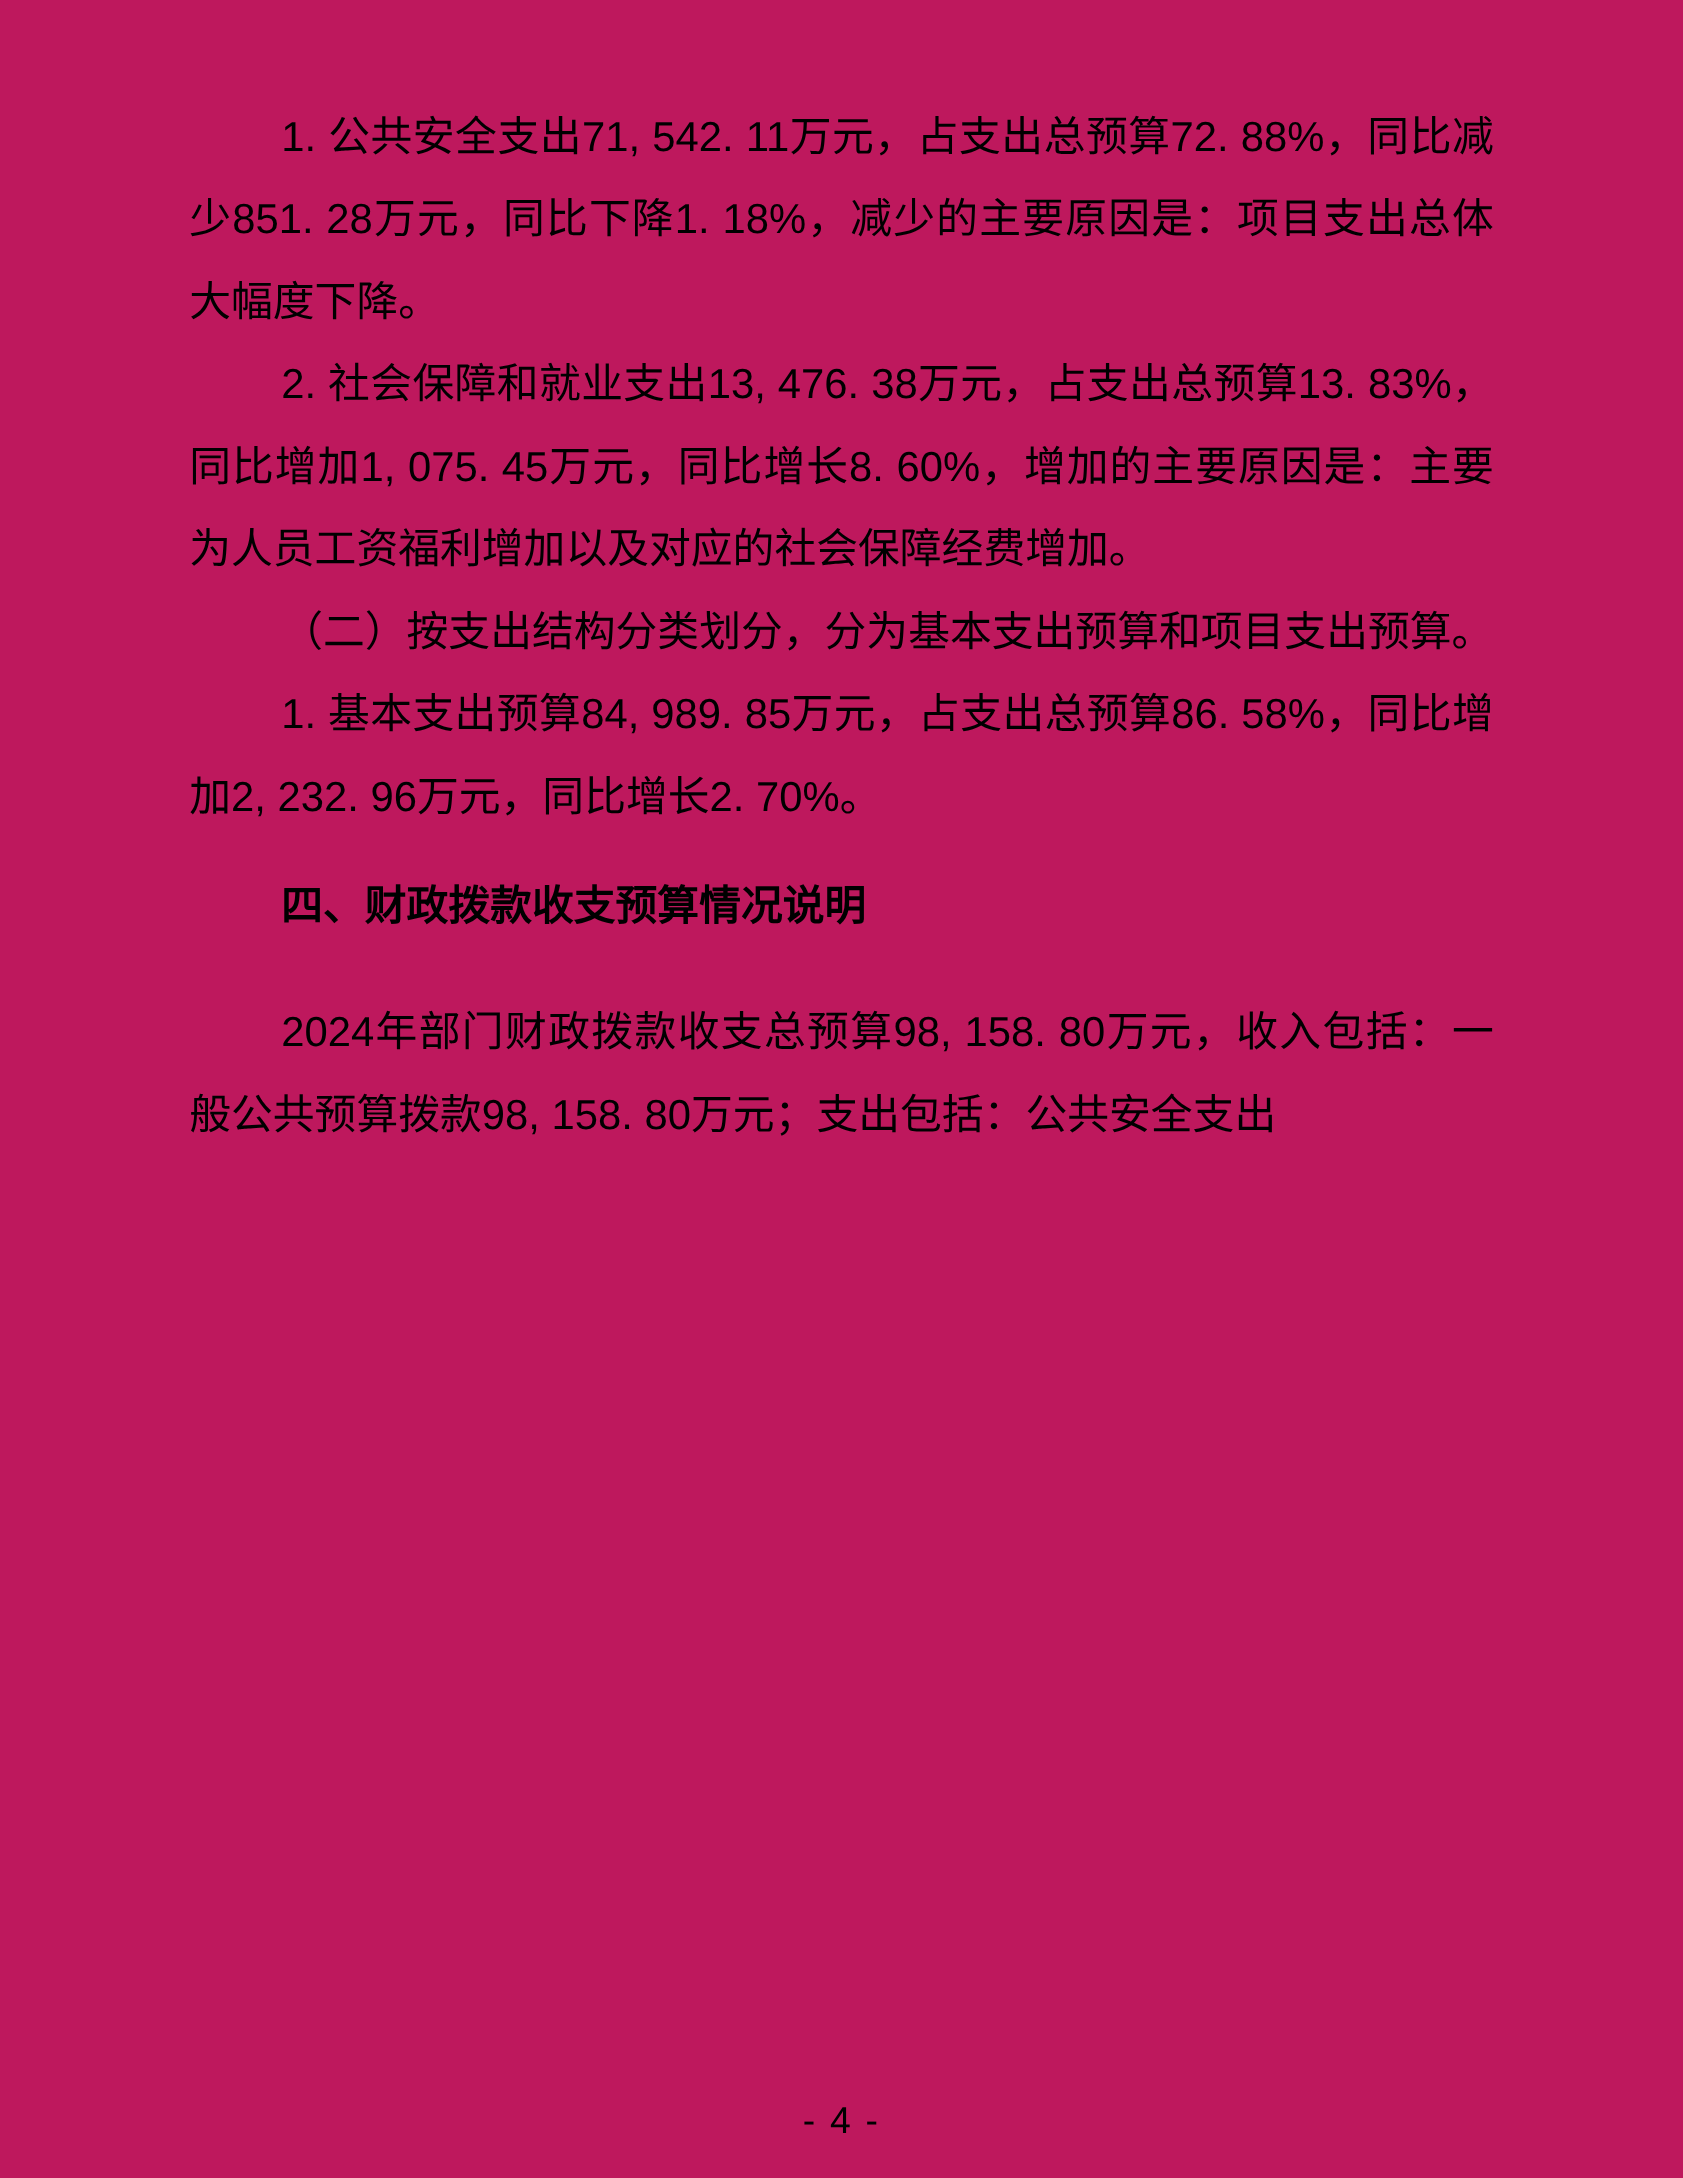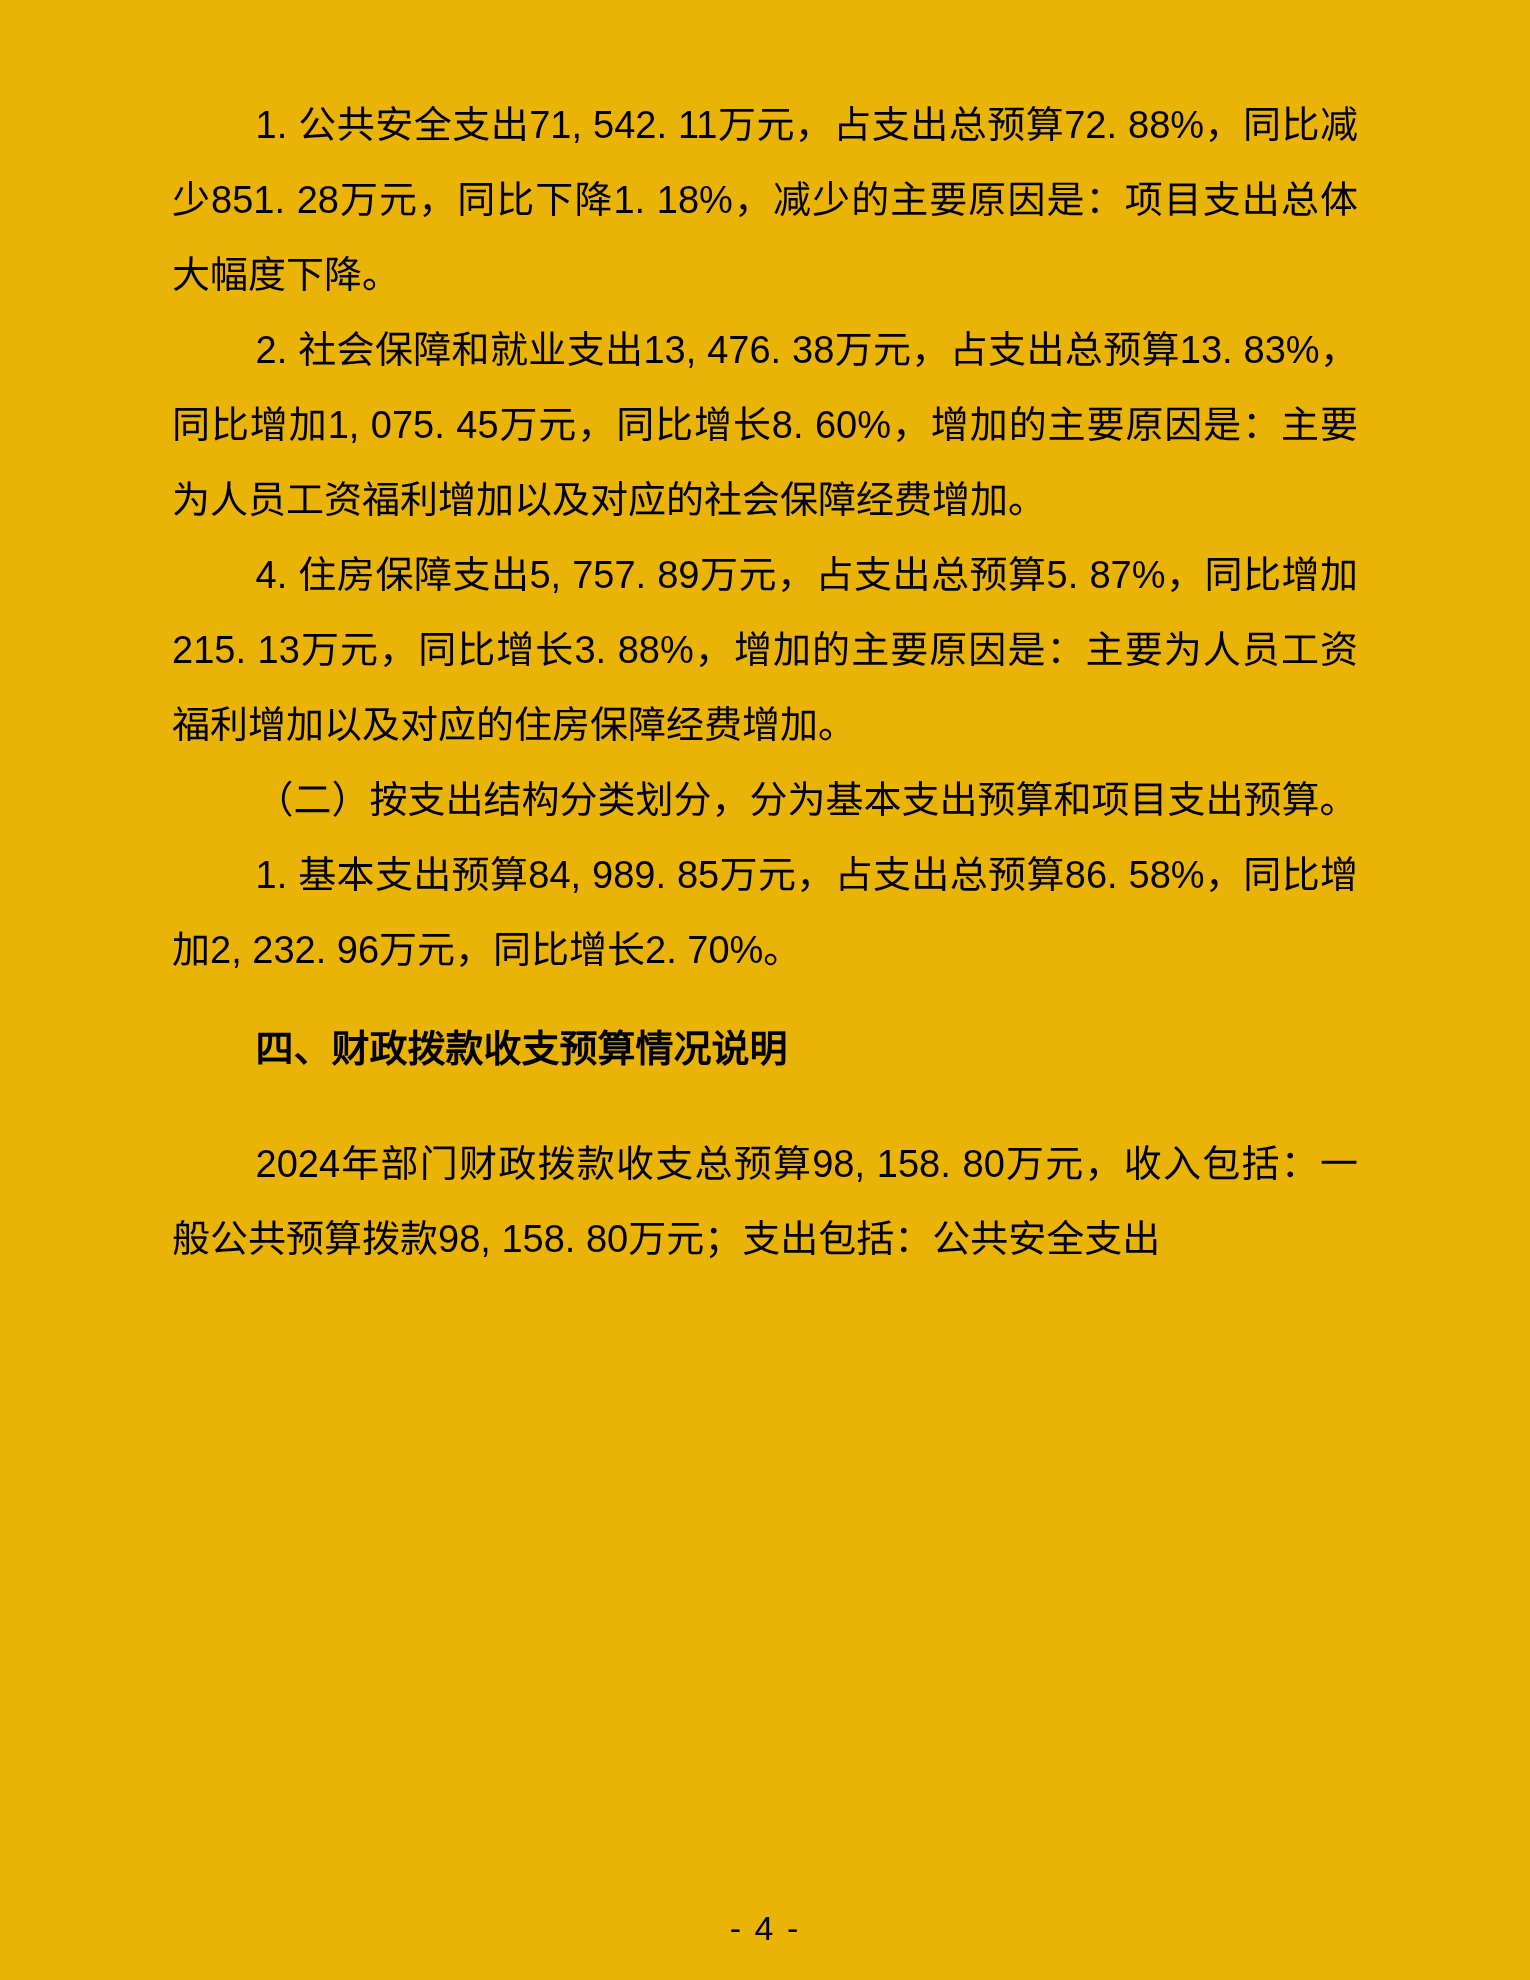--- a/index.html
+++ b/index.html
@@ -7,21 +7,21 @@
     padding: 0;
     background: #ffffff;
     width: 1530px;
     height: 1980px;
     overflow: hidden;
   }
   .page {
     position: relative;
     width: 1530px;
     height: 1980px;
-    background: #eab308;
+    background: #be185d;
     color: #000000;
     font-family: "Liberation Sans", "DejaVu Sans", sans-serif;
   }
   .text-block {
     position: absolute;
     top: 88px;
     left: 172px;
     right: 172px;
   }
   .body-para {
@@ -53,20 +53,19 @@
     letter-spacing: 2px;
   }
 </style>
 </head>
 <body>
 
 <div class="page">
   <div class="text-block">
     <p class="body-para">1. 公共安全支出71, 542. 11万元，占支出总预算72. 88%，同比减少851. 28万元，同比下降1. 18%，减少的主要原因是：项目支出总体大幅度下降。</p>
     <p class="body-para">2. 社会保障和就业支出13, 476. 38万元，占支出总预算13. 83%，同比增加1, 075. 45万元，同比增长8. 60%，增加的主要原因是：主要为人员工资福利增加以及对应的社会保障经费增加。</p>
-    <p class="body-para">4. 住房保障支出5, 757. 89万元，占支出总预算5. 87%，同比增加215. 13万元，同比增长3. 88%，增加的主要原因是：主要为人员工资福利增加以及对应的住房保障经费增加。</p>
     <p class="body-para">（二）按支出结构分类划分，分为基本支出预算和项目支出预算。</p>
     <p class="body-para">1. 基本支出预算84, 989. 85万元，占支出总预算86. 58%，同比增加2, 232. 96万元，同比增长2. 70%。</p>
     <h2 class="section-heading">四、财政拨款收支预算情况说明</h2>
     <p class="body-para">2024年部门财政拨款收支总预算98, 158. 80万元，收入包括：一般公共预算拨款98, 158. 80万元；支出包括：公共安全支出</p>
   </div>
   <div class="page-number">- 4 -</div>
 </div>
 
 </body></html>

